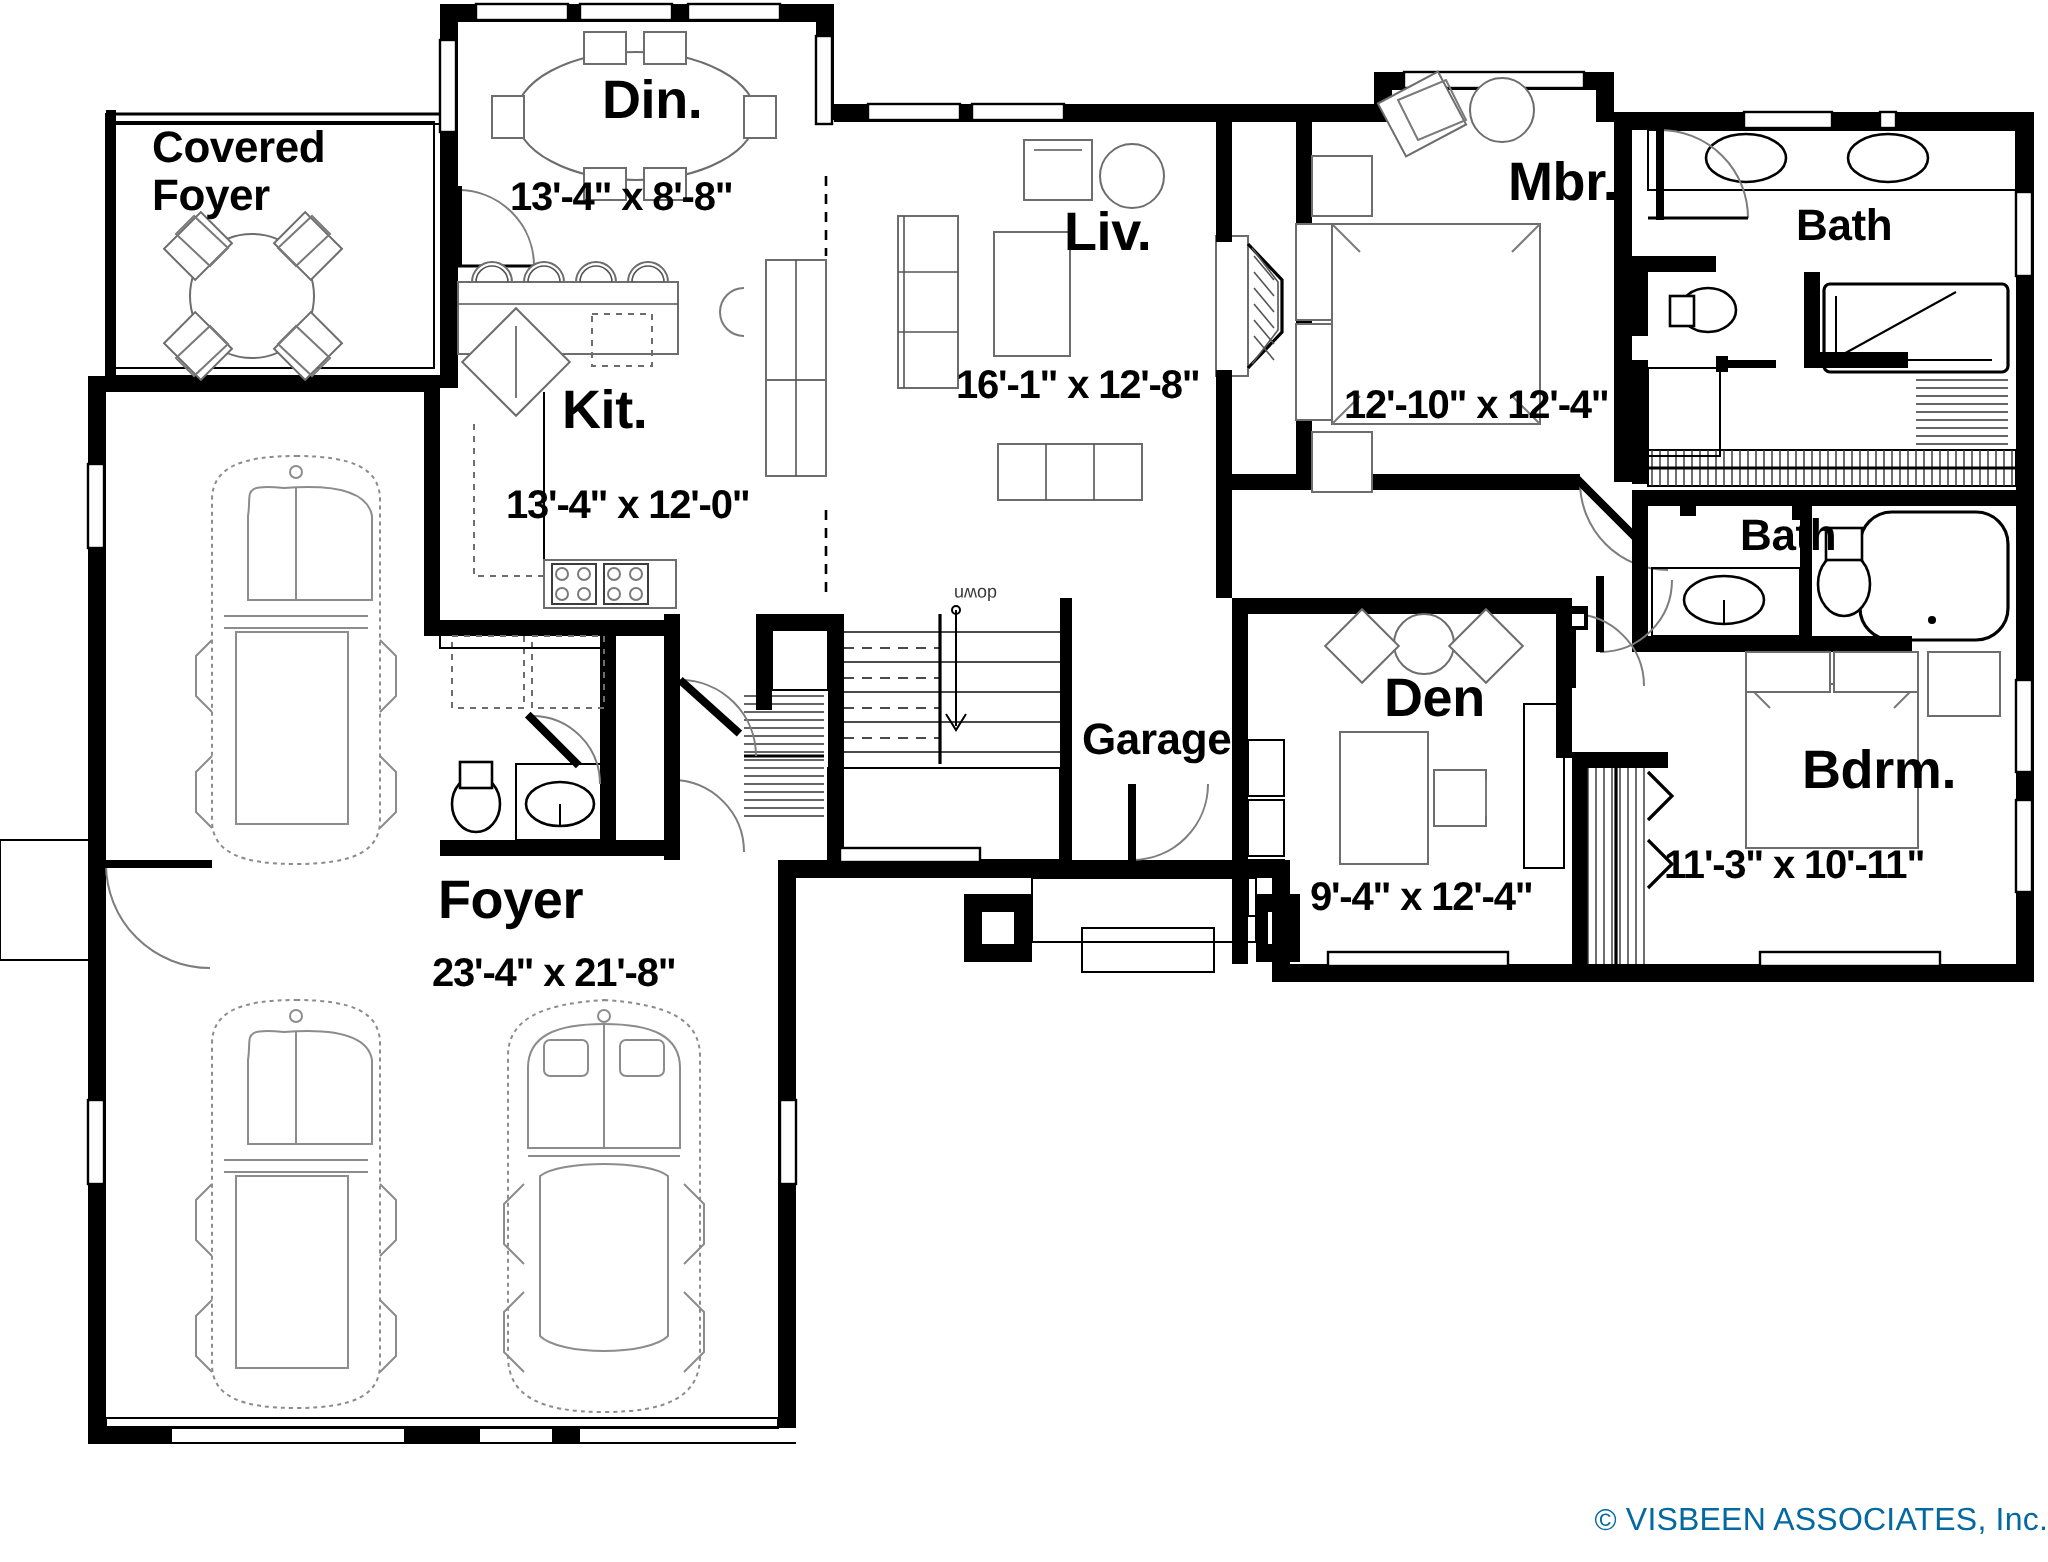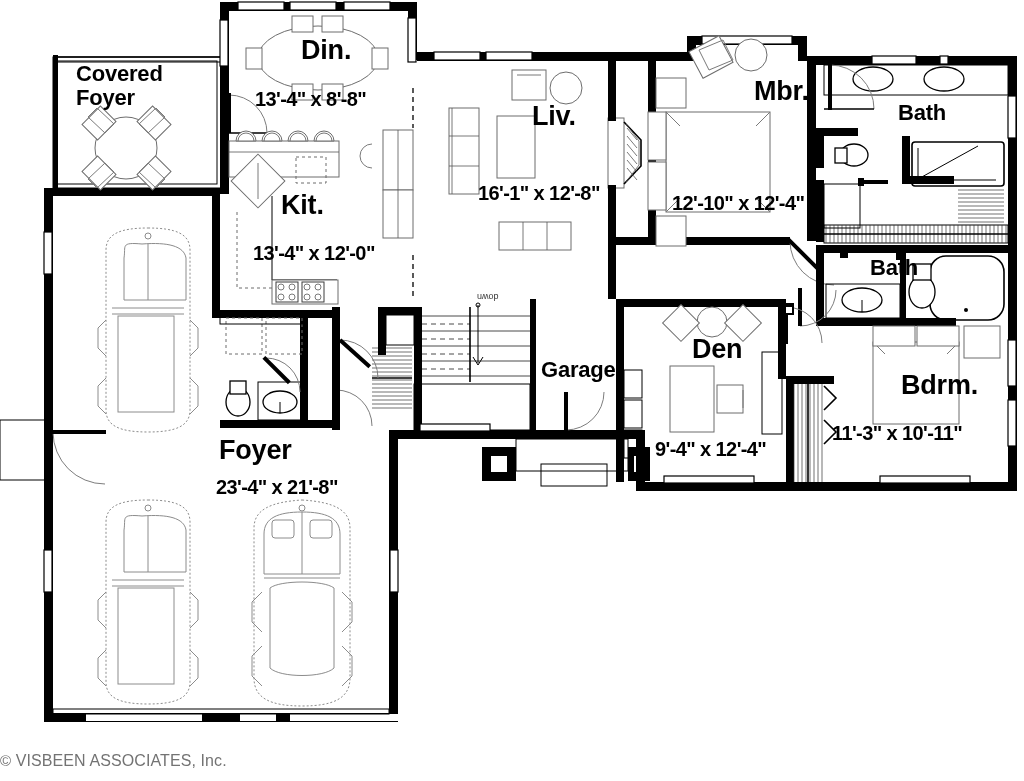--- a/index.html
+++ b/index.html
@@ -58,25 +58,25 @@
   .lbl-room   { font-size: 27px; line-height: 27px; }
   .lbl-room-s { font-size: 22px; line-height: 24px; }
   .lbl-dim    { font-size: 20px; font-weight: bold; letter-spacing: -0.6px; }
   .lbl-small  { font-size: 19px; line-height: 22px; }
   .lbl-tiny   { font-size: 9px; font-weight: normal; letter-spacing: 0px; color: #3a3a3a; }
   .credit {
     position: absolute;
     left: 0;
     top: 752px;
     width: 1024px;
-    text-align: left;
+    text-align: right;
     font-family: "Liberation Sans", sans-serif;
     font-size: 16px;
     font-weight: normal;
-    color: #737373;
+    color: #0369a1;
     letter-spacing: 0.1px;
   }
   .credit .sym { font-size: 15px; }
 </style>
 </head>
 <body>
 
 <div id="plan-root">
 
   <svg id="plan-svg" viewBox="0 0 1024 781">

